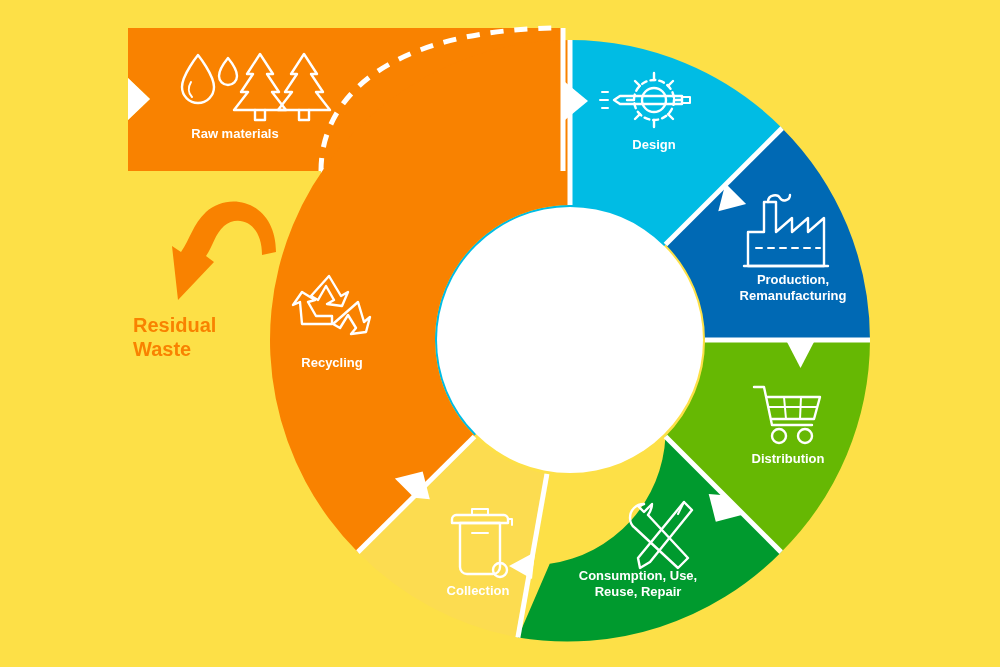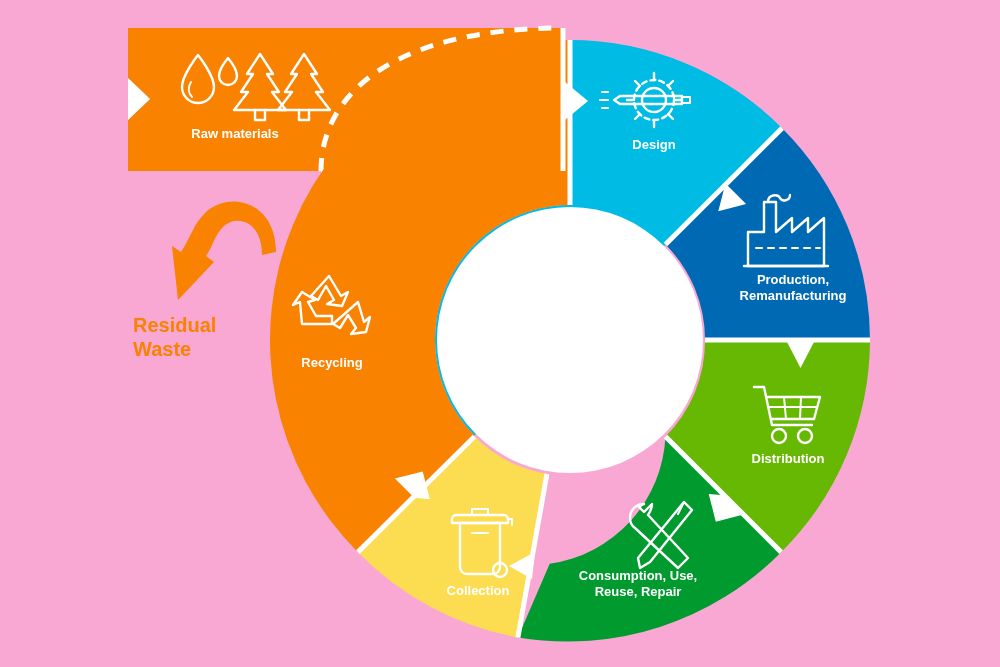--- a/index.html
+++ b/index.html
@@ -1,21 +1,21 @@
 <!DOCTYPE html>
 <html><head>
 <meta charset="utf-8">
 <title>Circular Economy Diagram</title>
 <style>
   html,body{margin:0;padding:0;background:#ffffff;}
   body{
     width:1000px;height:667px;overflow:hidden;
     font-family:"Liberation Sans","DejaVu Sans",sans-serif;
   }
-  #stage{position:relative;width:1000px;height:667px;background:#f9a8d4;}
+  #stage{position:relative;width:1000px;height:667px;background:#fde047;}
   svg#diagram{position:absolute;left:0;top:0;width:1000px;height:667px;display:block;}
   .seg-label{
     fill:#ffffff;font-family:"Liberation Sans","DejaVu Sans",sans-serif;
     font-size:13px;font-weight:bold;text-anchor:middle;
   }
   .residual-label{
     font-family:"Liberation Sans","DejaVu Sans",sans-serif;
     font-size:20px;font-weight:bold;text-anchor:start;
   }
   .icon-stroke{fill:none;stroke:#ffffff;stroke-width:2.4;stroke-linecap:round;stroke-linejoin:round;}

